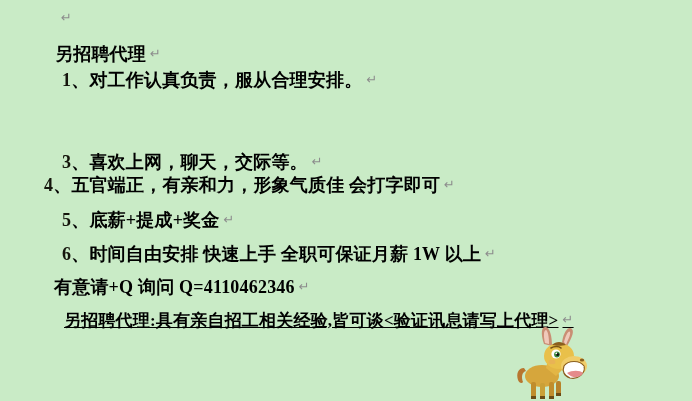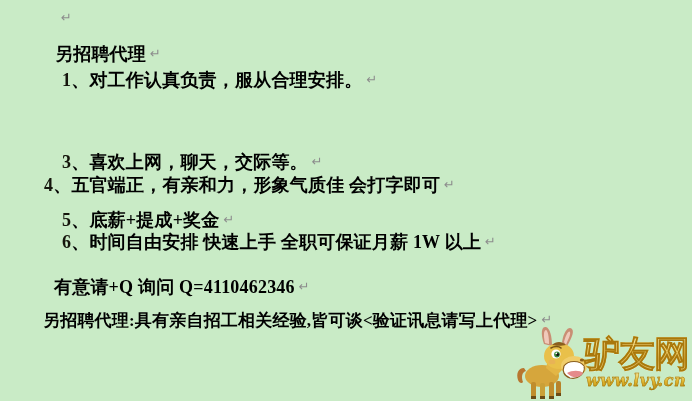--- a/index.html
+++ b/index.html
@@ -55,23 +55,23 @@
   }
   .lat {
     font-family: "Liberation Serif", "DejaVu Serif", serif;
     font-weight: bold;
   }
   .item1 { left: 62px; top: 68px; }
   .item2 { left: 62px; top: 103px; }
   .item3 { left: 62px; top: 138px; margin-top: 12px; }
   .item4 { left: 44px; top: 173px; }
   .item5 { left: 62px; top: 208px; }
-  .item6 { left: 62px; top: 230px; }
+  .item6 { left: 62px; top: 242px; }
   .contact { left: 54px; top: 275px; font-size: 18px; }
-  .agent   { left: 43px; top: 309px; font-size: 17px; }
+  .agent   { left: 64px; top: 309px; font-size: 17px; text-decoration: underline; }
 
   
   #watermark {
     position: absolute;
     left: 512px;
     top: 322px;
     width: 180px;
     height: 79px;
   }
   #donkey {
@@ -204,20 +204,16 @@
 
       <ellipse cx="70" cy="36" rx="2.2" ry="1.6" fill="#8b5e1d"></ellipse>
 
       <path d="M52 42 C56 36 68 36 72 42 C74 49 66 56 58 54 C52 52 50 47 52 42 Z" fill="#ffffff" stroke="#8b5e1d" stroke-width="1.2"></path>
       <path d="M55 49 C60 46 68 46 71 49 C69 54 60 55 55 49 Z" fill="#e58b8b"></path>
       <path d="M53 42 C58 39 68 39 72 43 L53 44 Z" fill="#ffffff"></path>
 
       <ellipse cx="40" cy="38" rx="3.4" ry="2.2" fill="#e8a860" opacity="0.55"></ellipse>
     </svg>
 
-    <div id="brandwrap">
-      <div class="brand-cn">驴友网</div>
-      <div class="brand-url">www.lvy.cn</div>
-    </div>
 
   </div>
 
 </div>
 
 </body></html>

